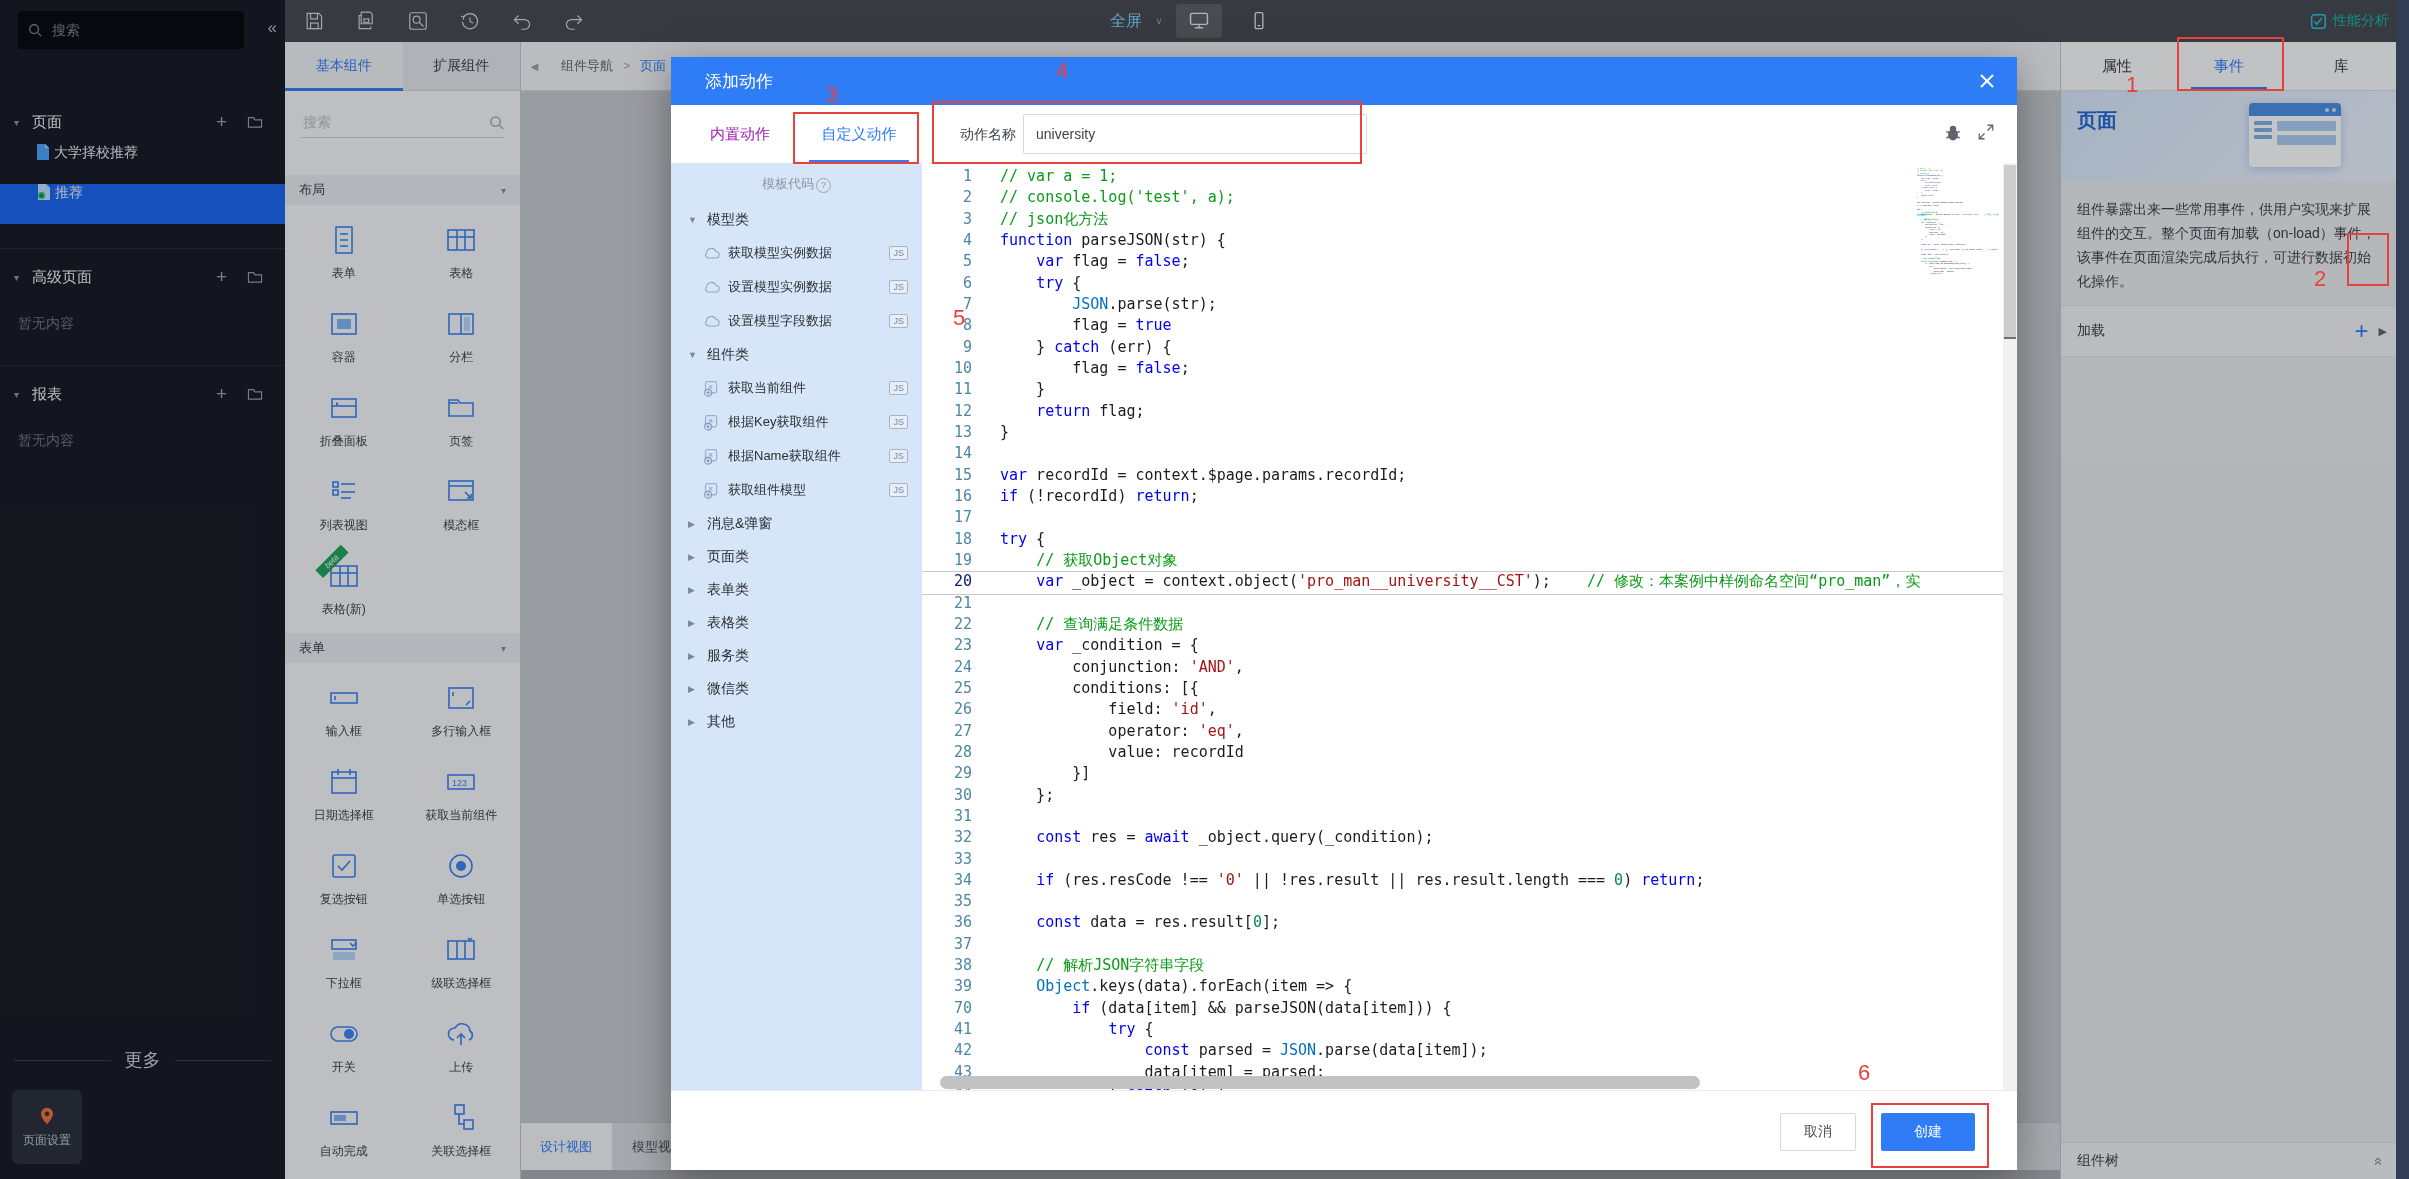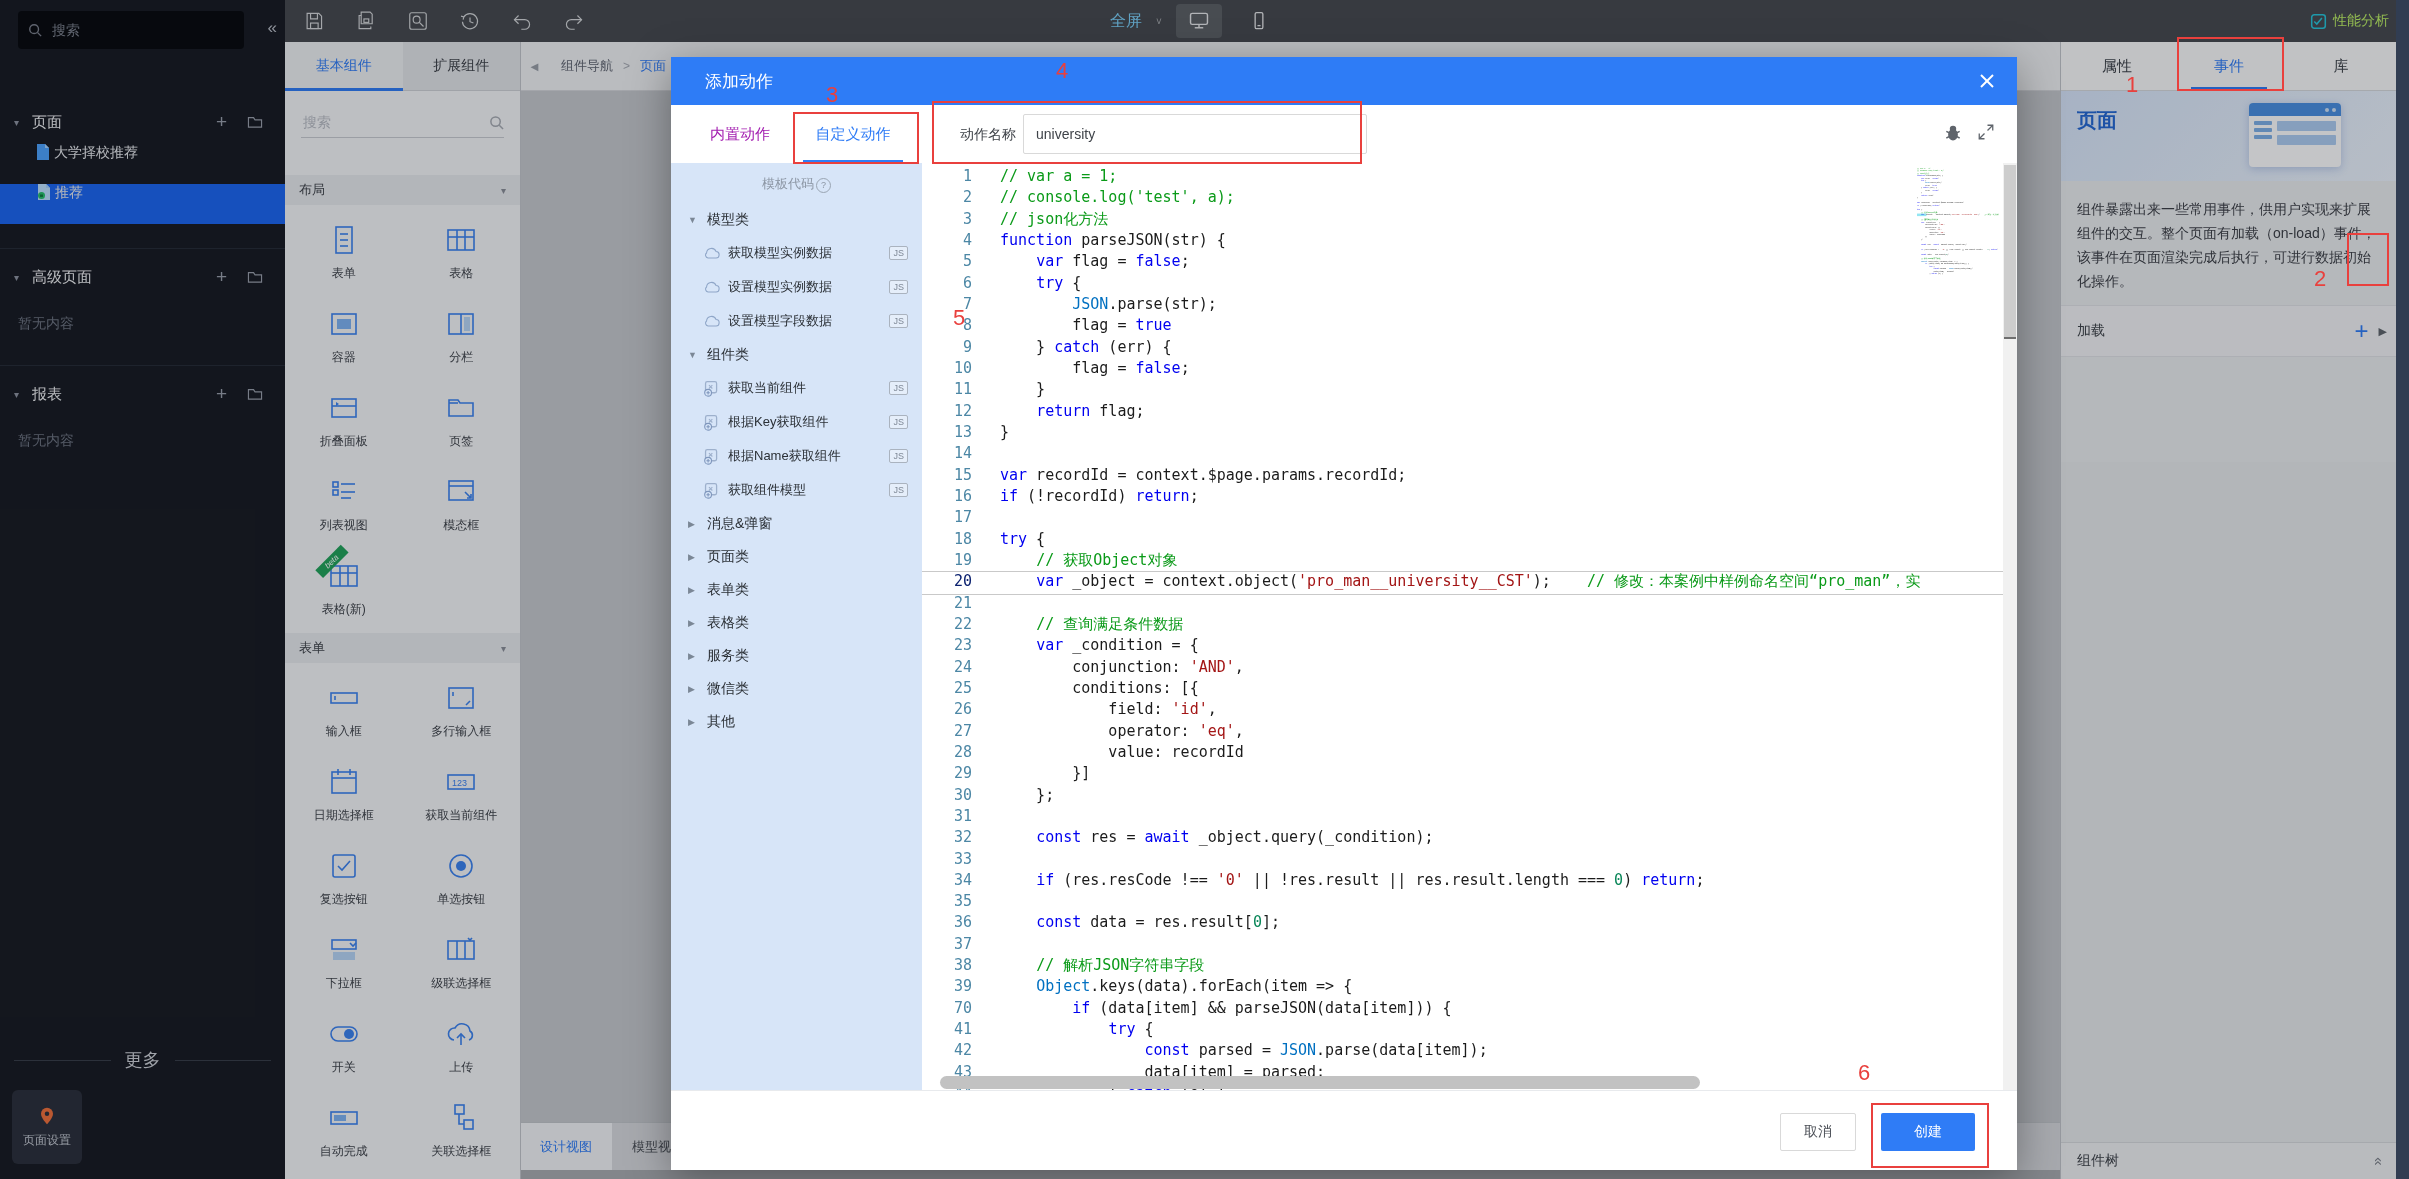--- a/index.html
+++ b/index.html
@@ -9,21 +9,21 @@
   .toolbar{position:absolute;left:285px;top:0;right:0;height:42px;background:#46494e;z-index:2;}
   .tb-icons{position:absolute;left:18px;top:0;height:42px;display:flex;align-items:center;gap:30px;}
   .tb-btn{width:22px;height:22px;display:flex;align-items:center;justify-content:center;cursor:pointer;}
   .tb-btn svg{stroke:#d5d7d9;fill:none;stroke-width:1.7;}
   .tb-center{position:absolute;left:825px;top:0;height:42px;display:flex;align-items:center;gap:14px;}
   .tb-full{color:#7dd3fc;font-size:16px;}
   .tb-caret{color:#a9abae;font-size:10px;}
   .dev-btn{width:46px;height:34px;border-radius:4px;display:flex;align-items:center;justify-content:center;}
   .dev-btn.active{background:#5c6065;}
   .dev-btn svg{stroke:#e8e9ea;fill:none;stroke-width:1.7;}
-  .tb-perf{position:absolute;right:20px;top:0;height:42px;display:flex;align-items:center;gap:6px;color:#bef264;font-size:14px;}
+  .tb-perf{position:absolute;right:20px;top:0;height:42px;display:flex;align-items:center;gap:6px;color:#14b8a6;font-size:14px;}
   .tb-perf svg{stroke:#26c6da;fill:none;stroke-width:1.8;}
   
   .sidebar{position:absolute;left:0;top:0;width:285px;height:1179px;background:#171a21;z-index:3;}
   .sb-search{position:absolute;left:18px;top:11px;width:226px;height:38px;background:#07090d;border-radius:4px;
              display:flex;align-items:center;padding:0 10px;box-sizing:border-box;gap:8px;}
   .sb-search svg{stroke:#7c818c;fill:none;stroke-width:1.6;}
   .sb-search input{background:transparent;border:none;outline:none;color:#cfd3da;font-size:14px;width:150px;}
   .sb-search input::placeholder{color:#7c818c;}
   .sb-collapse{position:absolute;right:8px;top:18px;color:#b9bdc6;font-size:17px;cursor:pointer;}
   #sb-sections{position:absolute;top:100px;left:0;right:0;}
@@ -108,21 +108,21 @@
   
   .modal{position:absolute;left:671px;top:57px;width:1346px;height:1113px;background:#fff;z-index:20;
          box-shadow:0 10px 40px rgba(0,0,0,.35);}
   .m-head{height:48px;background:#2e7cf6;display:flex;align-items:center;}
   .m-title{color:#fff;font-size:17px;margin-left:34px;}
   .m-close{margin-left:auto;margin-right:22px;cursor:pointer;display:flex;}
   .m-close svg{stroke:#fff;stroke-width:2;}
   .m-tabs{position:absolute;left:0;right:0;top:48px;height:58px;border-bottom:1px solid #e4e6ea;background:#fff;}
   .m-tab{position:absolute;top:0;height:58px;line-height:58px;text-align:center;font-size:15px;color:#a21caf;cursor:pointer;}
   .m-tab1{left:19px;width:100px;}
-  .m-tab2{left:126px;width:112px;color:#2f7cf6;}
+  .m-tab2{left:132px;width:112px;color:#2f7cf6;}
   .m-tab2::after{content:"";position:absolute;left:6px;right:6px;bottom:0;height:3px;background:#2f7cf6;}
   .an-label{position:absolute;left:289px;top:0;line-height:58px;font-size:14px;color:#3f4349;}
   .an-input{position:absolute;left:352px;top:9px;width:318px;height:38px;border:1px solid #d9d9d9;border-radius:2px;
             font-size:14px;color:#3f4349;padding:0 12px;outline:none;font-family:inherit;}
   .m-bug{position:absolute;left:1272px;top:18px;}  .m-fs{position:absolute;left:1306px;top:18px;}
   .m-bug svg,.m-fs svg{stroke:#5f646b;fill:none;stroke-width:1.7;cursor:pointer;}
   .m-content{position:absolute;left:0;right:0;top:106px;bottom:79px;display:flex;}
   
   .tree{width:251px;background:#d7e5f8;overflow:hidden;flex:none;padding-top:8px;box-sizing:border-box;}
   .tree-header{text-align:center;color:#8b95a3;font-size:13px;margin:4px 0 10px;}

